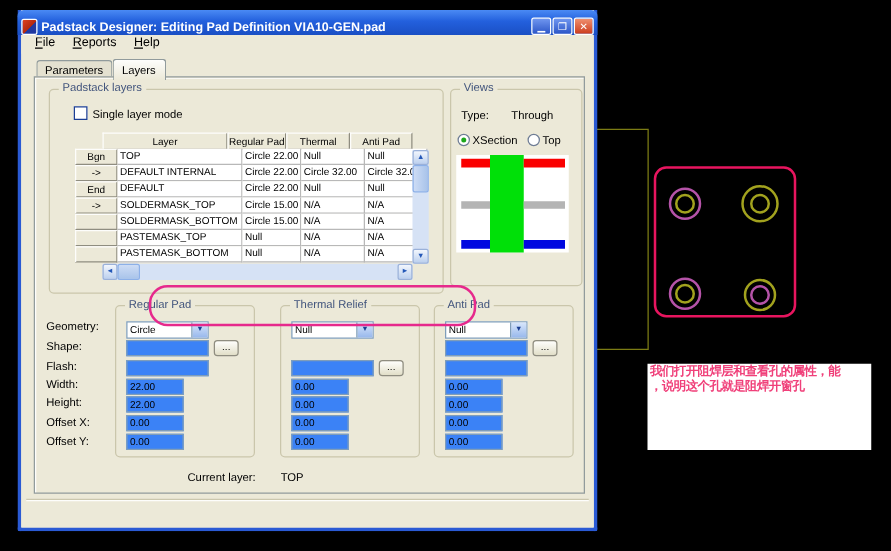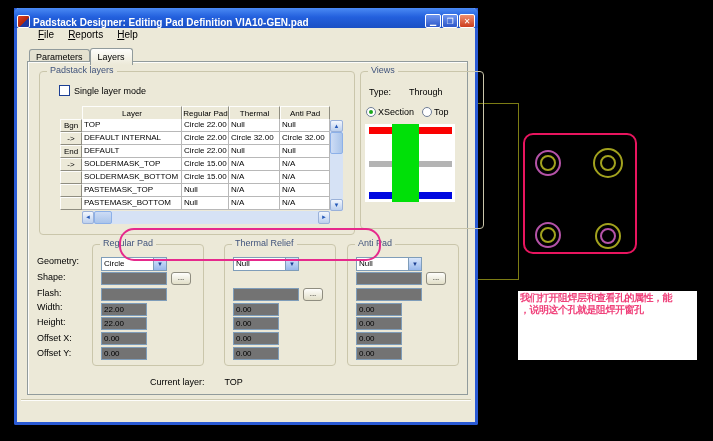--- a/index.html
+++ b/index.html
@@ -33,21 +33,21 @@
               border:1px solid #fff; flex:0 0 auto; }
   #title-text { color:#fff; font-size:10px; font-weight:bold; white-space:nowrap;
                 text-shadow:1px 1px 1px #1038780; flex:1 1 auto; overflow:hidden; }
   #win-buttons { display:flex; gap:1px; }
   .winbtn { width:16px; height:14px; border-radius:2px; color:#fff; font-size:8px;
             line-height:13px; text-align:center; border:1px solid #fff;
             background:linear-gradient(180deg,#6f96ef,#2c56c8); }
   .winbtn.close { background:linear-gradient(180deg,#ef9070,#cc3c1c); }
 
   #menubar { left:0; top:20px; width:457px; height:15px; background:#ece9d8;
-             display:flex; padding-left:14px; }
+             display:flex; padding-left:4px; }
   .menu-item { display:inline-block; font-size:10px; padding:1px 7px; color:#000; }
   .menu-item::first-letter { text-decoration:underline; }
 
   .tab { display:inline-block; font-size:9px; padding:2px 6px 2px;
          border:1px solid #919b9c; border-bottom:none; border-radius:3px 3px 0 0;
          background:#e4e1d0; color:#000; position:relative; }
   .tab.active { background:linear-gradient(#fdfdfb,#ece9d8); padding:3px 7px; z-index:5; }
   #tabstrip { left:12px; top:38px; height:16px; }
 
   #tabpanel { left:10px; top:53px; width:441px; height:334px; background:#ece9d8;
@@ -60,41 +60,41 @@
   #grp-padstack { left:11px; top:9px; width:316px; height:164px; }
   #single-layer-row { left:19px; top:13px; display:flex; align-items:center; gap:4px; }
   .checkbox { width:11px; height:11px; background:#fff; border:1px solid #1c3f94; }
   .small-label { font-size:9px; color:#000; }
 
   
   #layers-table { left:20px; top:34px; width:283px; height:118px; }
   .trow { display:flex; height:13px; }
   .th { background:#ece9d8; border:1px solid; border-color:#fdfdfb #8f8d80 #8f8d80 #fdfdfb;
         font-size:8px; text-align:center; line-height:13px; height:14px; overflow:hidden; }
-  .rowhdr { width:22px; background:#ece9d8; border:1px solid;
+  .rowhdr { width:34px; background:#ece9d8; border:1px solid;
             border-color:#fdfdfb #8f8d80 #8f8d80 #fdfdfb; font-size:8px;
             text-align:center; line-height:11px; overflow:hidden; flex:0 0 auto; }
   .tcell { background:#fff; border-right:1px solid #b8b8b8; border-bottom:1px solid #b8b8b8;
            font-size:8px; line-height:12px; padding-left:2px; white-space:nowrap;
            overflow:hidden; flex:0 0 auto; }
   .c-layer{width:100px} .c-reg{width:47px} .c-th{width:51px} .c-anti{width:50px}
   #vscroll { left:270px; top:14px; width:13px; height:91px; background:#d6e2f5; }
   .sbtn { position:absolute; width:13px; height:12px; background:linear-gradient(#f2f6fd,#bcd0ee);
           border:1px solid #9ab1d9; border-radius:2px; color:#2458b8; font-size:6px;
           text-align:center; line-height:11px; }
   #vthumb { position:absolute; left:0; top:12px; width:13px; height:22px;
             background:linear-gradient(90deg,#cddcf5,#a9c4ea); border:1px solid #8cb0e8; border-radius:2px; }
   #hscroll { left:22px; top:105px; width:248px; height:13px; background:#d6e2f5; }
   #hthumb { position:absolute; left:12px; top:0; width:18px; height:13px;
             background:linear-gradient(#cddcf5,#a9c4ea); border:1px solid #8cb0e8; border-radius:2px; }
   #highlight-oval { left:59px; top:122px; width:262px; height:33px;
                     border:2px solid; border-radius:15px; z-index:6; }
 
   
-  #grp-views { left:332px; top:9px; width:124px; height:158px; }
+  #grp-views { left:332px; top:9px; width:106px; height:158px; }
   #type-row { left:8px; top:15px; display:flex; gap:18px;text-align:center; }
   #radio-row { left:5px; top:35px; display:flex; gap:8px; }
   .radio-item { display:flex; align-items:center; gap:2px; }
   .radio { width:10px; height:10px; border-radius:50%; background:#fff;
            border:1px solid #6f7d95; position:relative; }
   .radio.sel::after { content:""; position:absolute; left:2px; top:2px; width:4px;
                       height:4px; border-radius:50%; background:#1ca81c; }
   #xsection-preview { left:4px; top:52px; width:90px; height:78px; background:#fff; }
   .pbar { position:absolute; }
   .b-drill { left:27px; top:0; width:27px; height:78px; }
@@ -102,21 +102,21 @@
   .b-topR { left:54px; top:3px; width:33px; height:7px; }
   .b-midL { left:4px; top:37px; width:23px; height:6px; }
   .b-midR { left:54px; top:37px; width:33px; height:6px; }
   .b-botL { left:4px; top:68px; width:23px; height:7px; }
   .b-botR { left:54px; top:68px; width:33px; height:7px; }
 
   
   .fld-label { position:absolute; left:9px; font-size:9px; color:#000; }
   .pad-group { position:absolute; top:182px; width:112px; height:122px;
                border:1px solid #cac6ab; border-radius:4px; }
-  .txtfield { background:#737373; border:1px solid #7f9db9; font-size:8px;
+  .txtfield { background:#3b82f6; border:1px solid #7f9db9; font-size:8px;
               line-height:11px; padding-left:2px; overflow:hidden; }
   .dd { display:flex; background:#fff; border:1px solid #7f9db9; }
   .dd-val { flex:1; font-size:8px; line-height:12px; padding-left:2px; }
   .dd-btn { width:13px; background:linear-gradient(#d8e6fb,#98b8ec);
             border-left:1px solid #7f9db9; color:#1b3f92; font-size:6px;
             text-align:center; line-height:12px; }
   .browse-btn { position:absolute; width:20px; height:13px; font-size:8px; line-height:9px;
                 text-align:center; background:linear-gradient(#fefefc,#e2dfc8);
                 border:1px solid #8f8d80; border-radius:3px; }
   #current-layer-row { left:122px; top:315px; display:flex; gap:20px; font-size:9px; }

